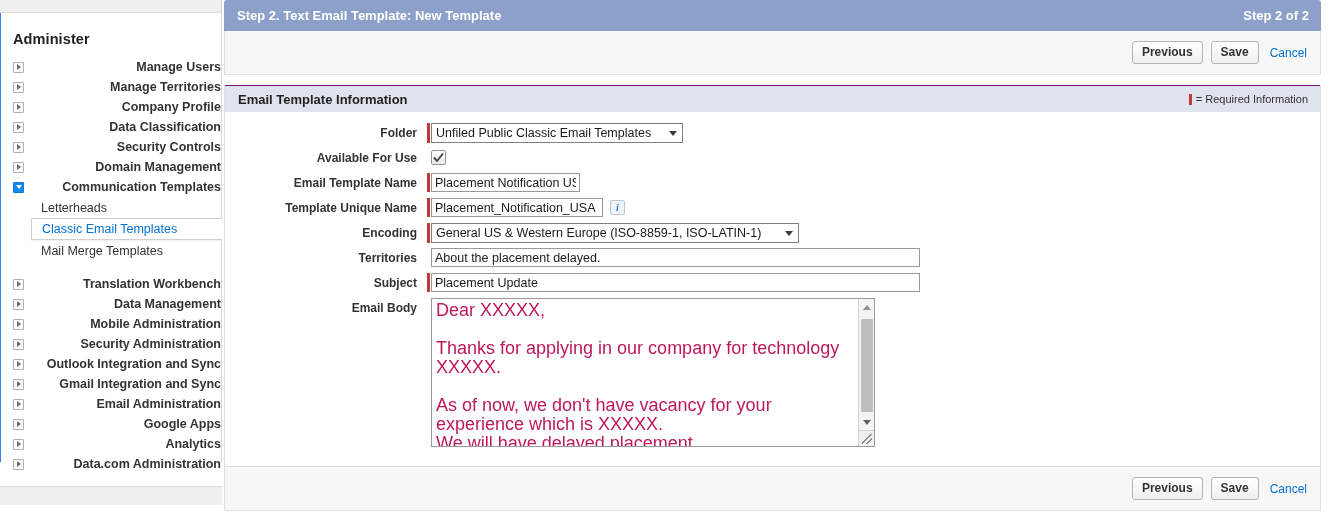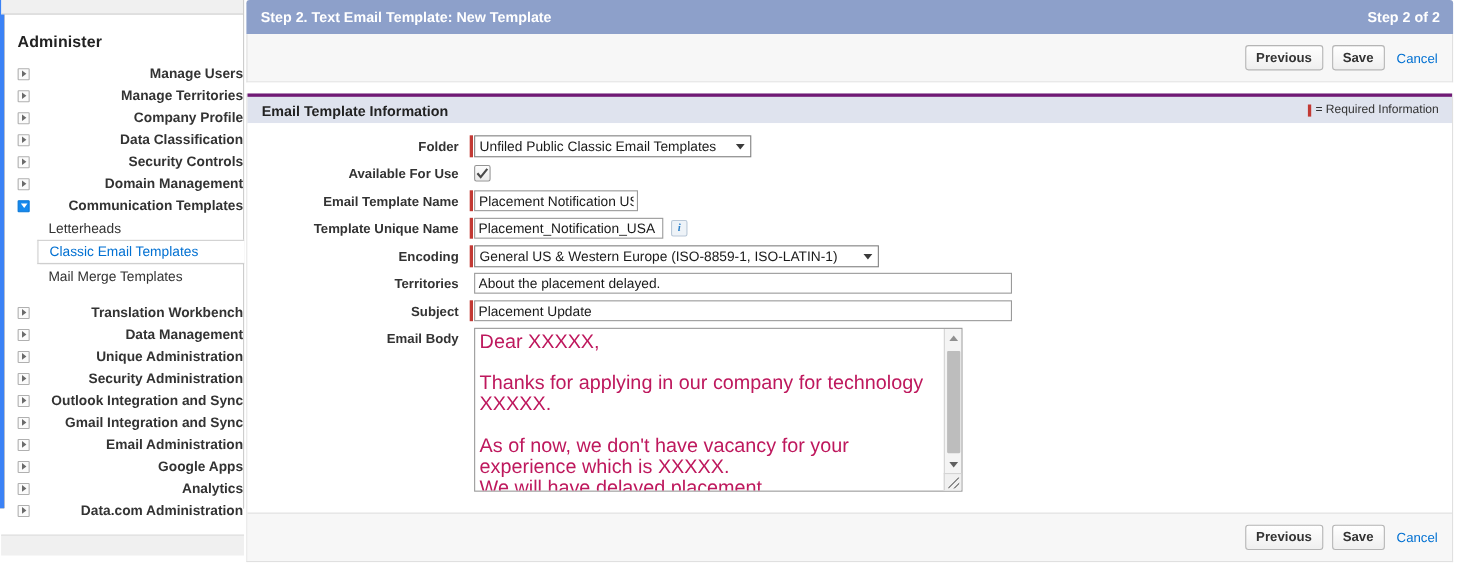--- a/index.html
+++ b/index.html
@@ -17,21 +17,21 @@
     background: #ffffff;
   }
 
   
   .sidebar {
     width: 222px;
     min-width: 222px;
     height: 462px;
     position: relative;
     background: #404040;
-    border-left: 4px solid #3b82f6;
+    border-left: 1px solid #3b82f6;
     border-right: 1px solid #d8d8d8;
   }
   .sb-topstrip {
     height: 13px;
     background: #f0f0f0;
     border-bottom: 1px solid #dddddd;
     margin-left: -3px;
     padding-left: 3px;
   }
   .sb-body {
@@ -175,21 +175,21 @@
     border-top: none;
     background: #ffffff;
   }
   .panel-head {
     background: #dfe3ee;
     height: 27px;
     display: flex;
     align-items: center;
     justify-content: space-between;
     padding: 0 12px 0 13px;
-    border-top: 3px solid #701a75;
+    border-top: 1px solid #701a75;
   }
   .panel-head-title {
     font-size: 13px;
     font-weight: bold;
     color: #222222;
   }
   .req-note {
     font-size: 11px;
     color: #333333;
     display: flex;
@@ -462,21 +462,21 @@
       <div class="sb-item">
         <span class="twisty">
             <span class="tri"></span>
           </span>
         <span>Data Management</span>
       </div>
       <div class="sb-item">
         <span class="twisty">
             <span class="tri"></span>
           </span>
-        <span>Unique Administration</span>
+        <span>Mobile Administration</span>
       </div>
       <div class="sb-item">
         <span class="twisty">
             <span class="tri"></span>
           </span>
         <span>Security Administration</span>
       </div>
       <div class="sb-item">
         <span class="twisty">
             <span class="tri"></span>

